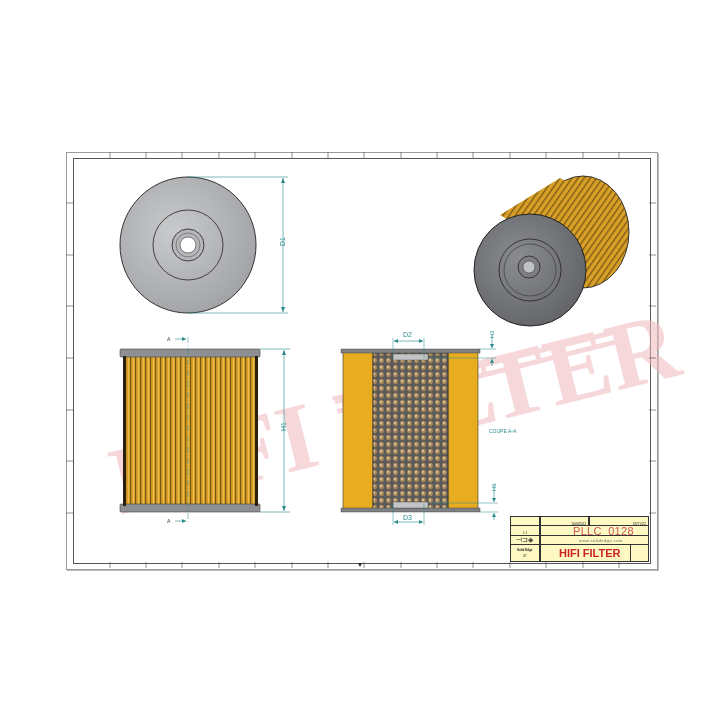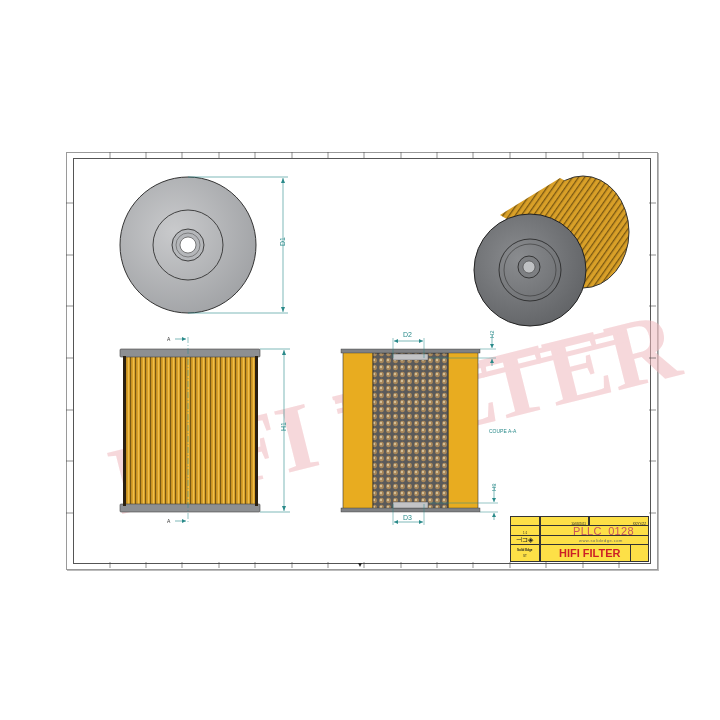--- a/index.html
+++ b/index.html
@@ -1,20 +1,20 @@
 <!DOCTYPE html>
 <html><head>
 <meta charset="utf-8">
 <style>
   html, body { margin:0; padding:0; background:#ffffff; }
   body { width:720px; height:720px; position:relative; overflow:hidden; font-family:"Liberation Sans", sans-serif; }
   .sheet { position:absolute; left:66px; top:152px; width:590px; height:416px; background:#fff; border:1px solid #9a9a9a; box-shadow:1px 1px 0 #bbb; }
   .inner { position:absolute; left:73px; top:158px; width:576px; height:404px; border:1px solid #555; }
   svg { position:absolute; left:0; top:0; }
-  .tb-cell { position:absolute; border:1px solid #333; box-sizing:border-box; background:#fde047; }
+  .tb-cell { position:absolute; border:1px solid #333; box-sizing:border-box; background:#fef9c3; }
   .tb-small { font-size:3px; color:#222; position:absolute; }
   .partno { position:absolute; color:#c9555b; font-size:11px; letter-spacing:0.3px; }
   .brand { position:absolute; color:#cc1f26; font-weight:bold; font-size:11px; }
   .web { position:absolute; color:#666; font-size:4px; letter-spacing:0.5px; }
   .sectionlabel { position:absolute; font-size:5px; color:#2a8a8a; }
 </style>
 </head>
 <body>
 
 <div class="sheet"></div>

